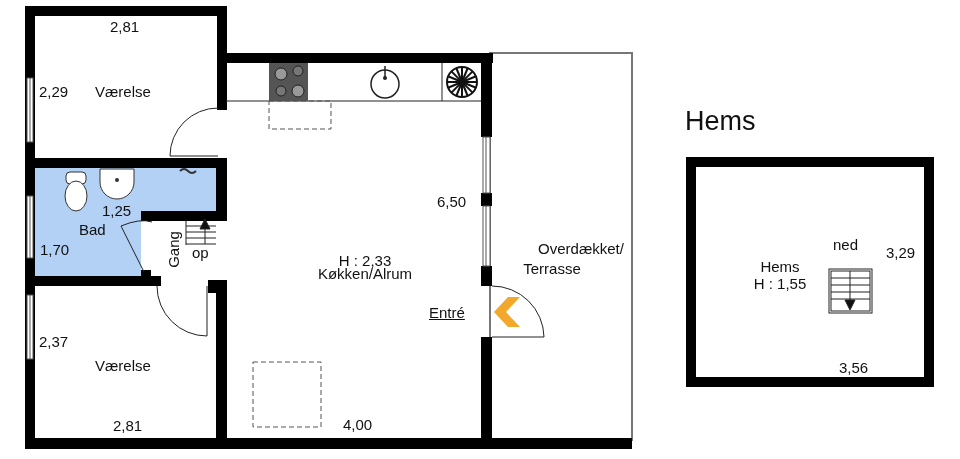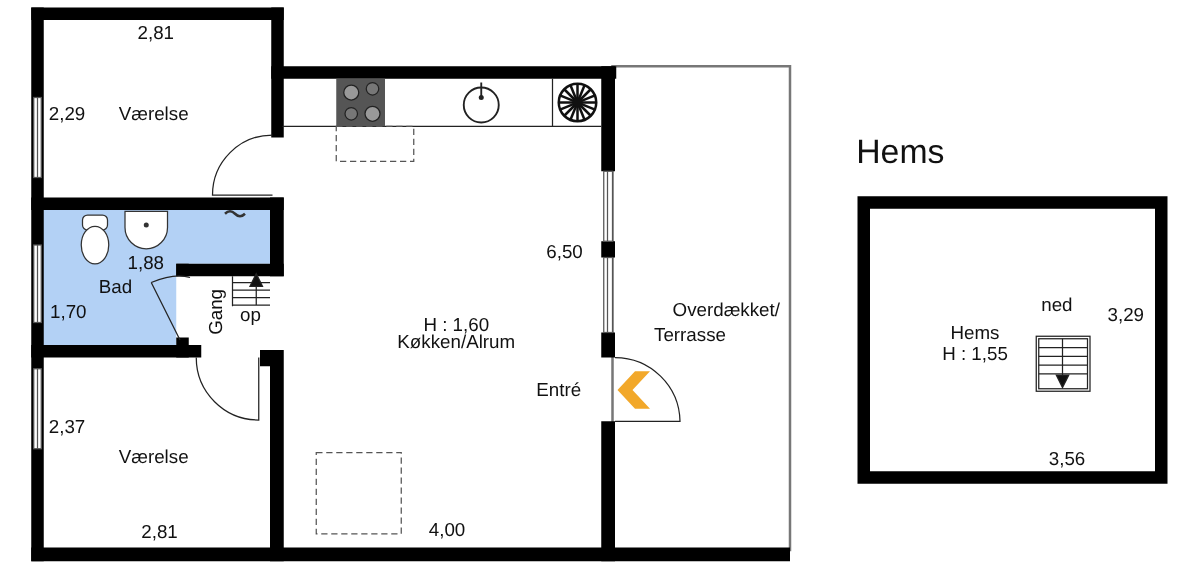--- a/index.html
+++ b/index.html
@@ -136,37 +136,37 @@
     <line x1="831" y1="299" x2="870" y2="299"></line>
     <line x1="850" y1="271" x2="850" y2="300"></line>
     <path d="M845,300 L850,310 L855,300 Z" fill="#111"></path>
   </g>
 </svg>
 
 <div class="lbl" style="left:110px;top:18px;">2,81</div>
 <div class="lbl" style="left:39px;top:83px;">2,29</div>
 <div class="lbl" style="left:95px;top:83px;">Værelse</div>
 
-<div class="lbl" style="left:102px;top:202px;">1,88</div>
+<div class="lbl" style="left:102px;top:202px;">1,25</div>
 <div class="lbl" style="left:79px;top:221px;text-align:center;">Bad</div>
 <div class="lbl" style="left:40px;top:241px;">1,70</div>
 
 <div class="lbl vert" style="left:153px;top:241px;width:40px;text-align:center;">Gang</div>
 <div class="lbl" style="left:192px;top:244px;">op</div>
 
 <div class="lbl" style="left:39px;top:333px;">2,37</div>
 <div class="lbl" style="left:95px;top:357px;">Værelse</div>
 <div class="lbl" style="left:113px;top:417px;">2,81</div>
 
 <div class="lbl" style="left:437px;top:193px;">6,50</div>
 <div class="lbl c" style="left:300px;top:233px;width:130px;margin-top:32px;">Køkken/Alrum</div>
-<div class="lbl c" style="left:300px;top:252px;width:130px;">H : 1,60</div>
+<div class="lbl c" style="left:300px;top:252px;width:130px;">H : 2,33</div>
 <div class="lbl" style="left:343px;top:416px;">4,00</div>
 
-<div class="lbl" style="left:429px;top:304px;">Entré</div>
+<div class="lbl" style="left:429px;top:304px;text-decoration:underline;">Entré</div>
 <div class="lbl c" style="left:526px;top:240px;width:110px;">Overdækket/</div>
 <div class="lbl c" style="left:497px;top:260px;width:110px;">Terrasse</div>
 
 <div class="lbl title" style="left:685px;top:106px;">Hems</div>
 <div class="lbl" style="left:886px;top:210px;margin-top:34px;">3,29</div>
 <div class="lbl c" style="left:740px;top:258px;width:80px;">Hems</div>
 <div class="lbl c" style="left:738px;top:275px;width:84px;">H : 1,55</div>
 <div class="lbl" style="left:833px;top:236px;">ned</div>
 <div class="lbl" style="left:799px;top:359px;margin-left:40px;">3,56</div>
 

